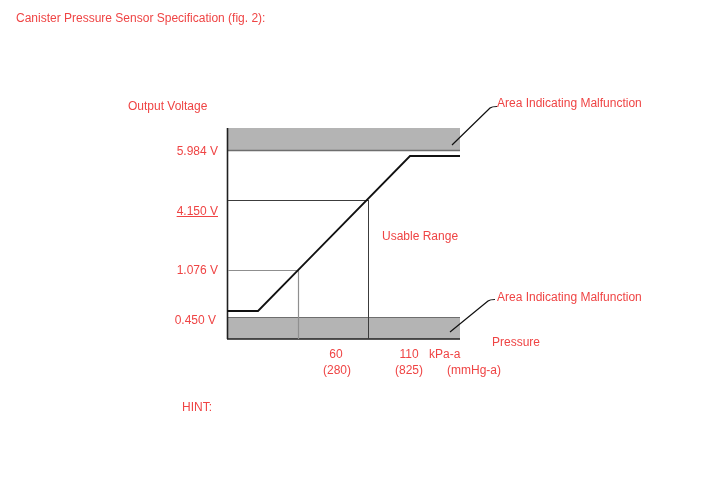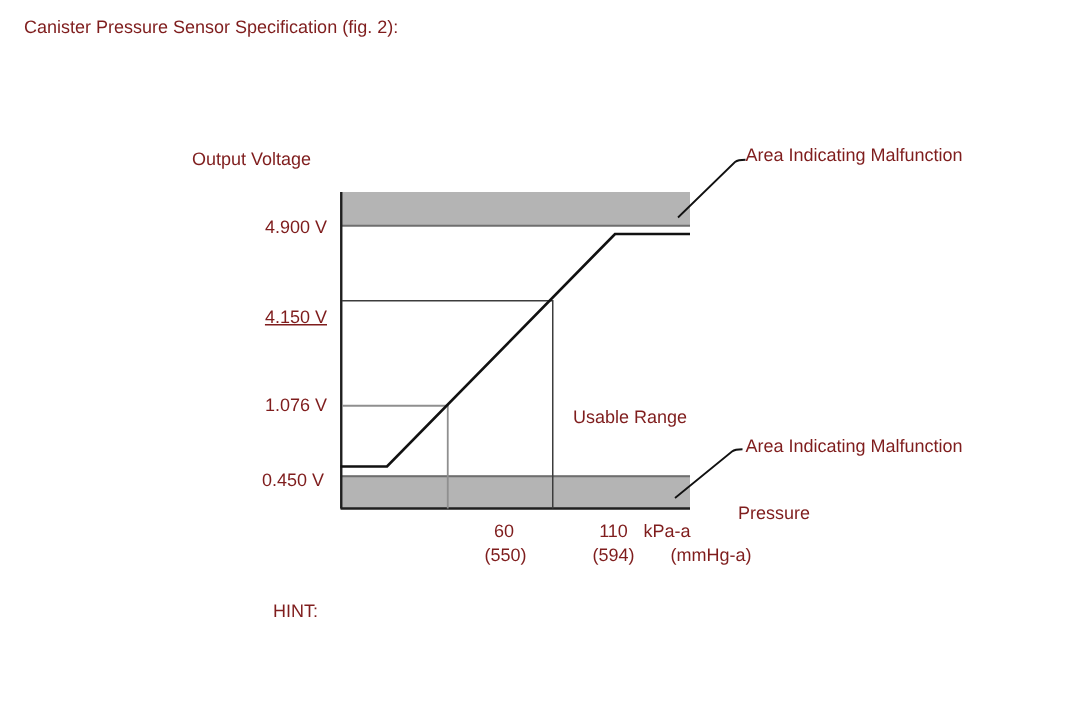--- a/index.html
+++ b/index.html
@@ -2,21 +2,21 @@
 <html><head>
 <meta charset="utf-8">
 <style>
   html,body{margin:0;padding:0;background:#fff;}
   #page{
     position:relative;
     width:713px;height:481px;
     background:#ffffff;
     font-family:"Liberation Sans", sans-serif;
     font-size:12px;
-    color:#7f1d1d;
+    color:#ef4444;
     overflow:hidden;
   }
   .txt{position:absolute;white-space:nowrap;line-height:14px;}
   .ytick{width:90px;text-align:right;}
   .xtick-c{transform:translateX(-50%);margin-left:47px;}
   svg{position:absolute;left:0;top:0;pointer-events:none;}
 </style>
 </head>
 <body>
 
@@ -44,32 +44,32 @@
     <path d="M450,332 L488,301 Q490,299.5 495,299.5" fill="none" stroke="#111111" stroke-width="1.2"></path>
   </svg>
 
   <div class="txt" style="left:16px;top:11px;">Canister Pressure Sensor Specification (fig. 2):</div>
 
   <div class="txt" style="left:128px;top:99px;">Output Voltage</div>
 
   <div class="txt" style="left:497px;top:96px;">Area Indicating Malfunction</div>
   <div class="txt" style="left:497px;top:290px;">Area Indicating Malfunction</div>
 
-  <div class="txt ytick" style="left:128px;top:144px;">4.900 V</div>
+  <div class="txt ytick" style="left:128px;top:144px;">5.984 V</div>
   <div class="txt ytick" style="left:128px;top:204px;text-decoration:underline;">4.150 V</div>
   <div class="txt ytick" style="left:128px;top:263px;">1.076 V</div>
   <div class="txt ytick" style="left:126px;top:313px;">0.450 V</div>
 
-  <div class="txt" style="left:382px;top:229px;margin-top:42px;">Usable Range</div>
+  <div class="txt" style="left:382px;top:229px;">Usable Range</div>
 
   <div class="txt" style="left:492px;top:335px;">Pressure</div>
 
   <div class="txt xtick-c" style="left:289px;top:347px;">60</div>
   <div class="txt xtick-c" style="left:362px;top:347px;">110</div>
   <div class="txt" style="left:429px;top:347px;">kPa-a</div>
 
-  <div class="txt xtick-c" style="left:290px;top:363px;">(550)</div>
-  <div class="txt xtick-c" style="left:362px;top:363px;">(594)</div>
+  <div class="txt xtick-c" style="left:290px;top:363px;">(280)</div>
+  <div class="txt xtick-c" style="left:362px;top:363px;">(825)</div>
   <div class="txt" style="left:427px;top:363px;margin-left:20px;">(mmHg-a)</div>
 
   <div class="txt" style="left:182px;top:400px;">HINT:</div>
 
 </div>
 
 </body></html>

